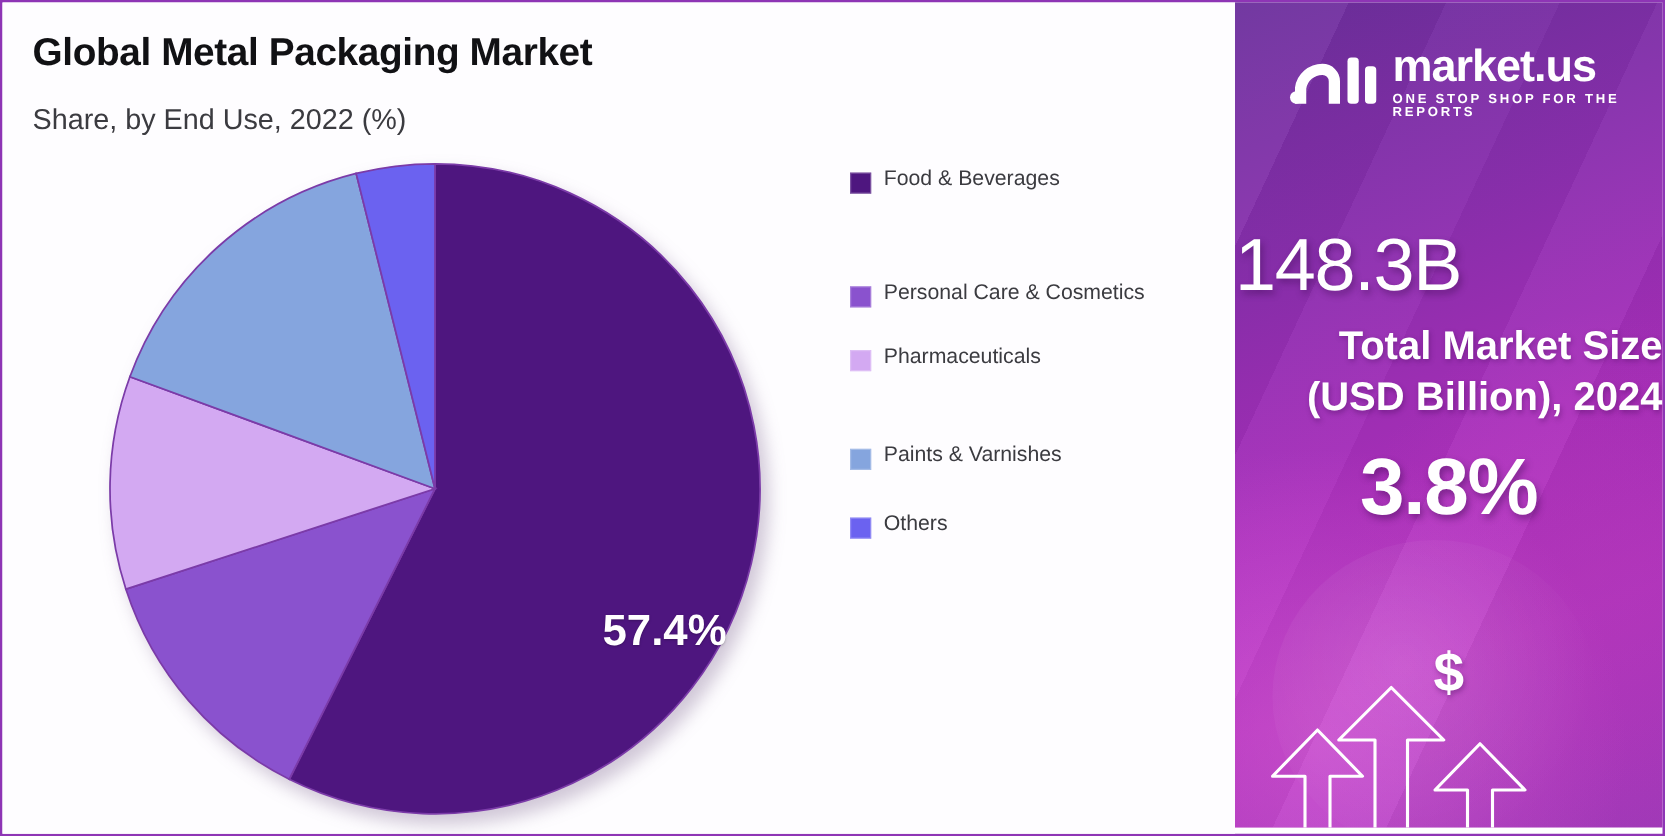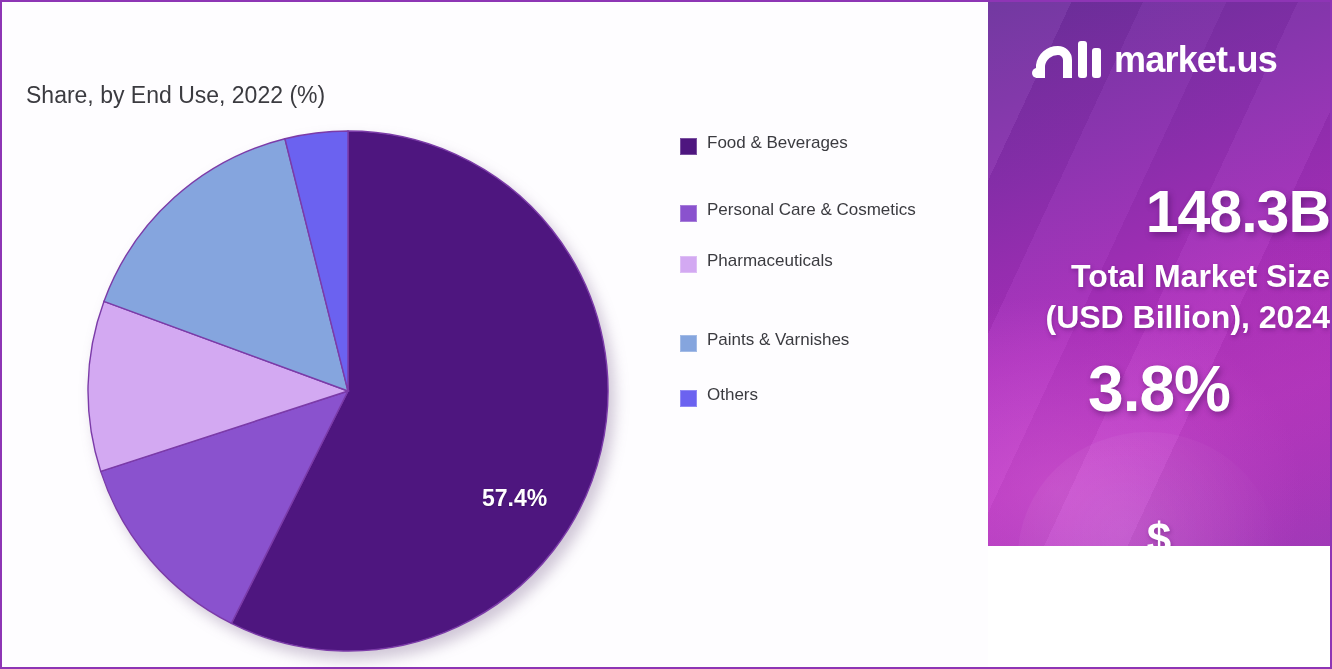--- a/index.html
+++ b/index.html
@@ -57,21 +57,21 @@
     filter: blur(7px);
   }
   .pie-svg {
     position: absolute;
     left: 0; top: 0;
     width: 522px; height: 522px;
   }
   .pie-label {
     position: absolute;
     left: 395px; top: 355px;
-    font-size: 23px;
+    font-size: 35px;
     font-weight: bold;
     color: #ffffff;
     text-shadow: 0 1px 2px rgba(0,0,0,0.25);
     white-space: nowrap;
   }
 
   
   .legend {
     position: absolute;
     left: 678px; top: 130px;
@@ -92,21 +92,21 @@
   .legend-label {
     font-size: 17px;
     color: #3b3b40;
     line-height: 1.28;
   }
 
   
   .brand-panel {
     position: relative;
     flex: 1 1 auto;
-    height: 544px;
+    height: 660px;
     overflow: hidden;
     background:
       radial-gradient(ellipse 120% 60% at 20% 90%, rgba(214,94,214,0.55) 0%, rgba(214,94,214,0) 60%),
       radial-gradient(ellipse 90% 50% at 85% 70%, rgba(182,60,190,0.45) 0%, rgba(182,60,190,0) 65%),
       linear-gradient(160deg, #6b2f9c 0%, #8a2fae 28%, #ab2fbc 55%, #b935c4 75%, #a63bbe 100%);
   }
   .brand-tex {
     position: absolute; inset: 0;
     background:
       linear-gradient(115deg, rgba(255,255,255,0.07) 0 14%, rgba(0,0,0,0.05) 14% 26%, rgba(255,255,255,0.04) 26% 40%, rgba(0,0,0,0.04) 40% 52%, rgba(255,255,255,0.05) 52% 66%, rgba(0,0,0,0.05) 66% 100%);
@@ -132,22 +132,22 @@
     letter-spacing: -0.8px;
   }
   .logo-tag {
     font-size: 10.5px; font-weight: bold; color: #ffffff;
     letter-spacing: 2.2px; margin-top: 3px;
   }
 
   .stat-big {
     position: absolute;
     left: 0; right: 0; top: 176px;
-    text-align: right;
-    font-size: 59px; font-weight: bold; color: #ffffff;
+    text-align: left;
+    font-size: 59px; font-weight: normal; color: #ffffff;
     letter-spacing: -1px;
     text-shadow: 2px 3px 6px rgba(60,10,80,0.45);
   }
   .stat-sub {
     position: absolute;
     left: 0; right: 0; top: 254px;
     text-align: right;
     font-size: 32px; font-weight: bold; color: #ffffff;
     line-height: 1.28;
     text-shadow: 1px 2px 4px rgba(60,10,80,0.35);
@@ -181,20 +181,21 @@
     text-shadow: 1px 2px 4px rgba(60,10,80,0.35);
   }
 </style>
 </head>
 <body>
 
 <div id="root">
 
   <div class="chart-panel">
 
+    <div class="chart-title">Global Metal Packaging Market</div>
     <div class="chart-subtitle">Share, by End Use, 2022 (%)</div>
 
     <div class="pie-wrap">
       <div class="pie-shadow"></div>
       <svg class="pie-svg" viewBox="0 0 522 522">
         <g id="pie-slices">
             <path d="M 261 261 L 261 1 A 260 260 0 1 1 144.42036381659176 493.39877027932863 Z" fill="#4E167F" stroke="#7B3BA8" stroke-width="1.4"></path>
             <path d="M 261 261 L 144.42036381659176 493.39877027932863 A 260 260 0 0 1 13.725305763260081 341.3444185374864 Z" fill="#8A52CE" stroke="#7B3BA8" stroke-width="1.4"></path>
             <path d="M 261 261 L 13.725305763260081 341.3444185374864 A 260 260 0 0 1 16.92919700999272 171.39283997462562 Z" fill="#D3A9F2" stroke="#7B3BA8" stroke-width="1.4"></path>
             <path d="M 261 261 L 16.92919700999272 171.39283997462562 A 260 260 0 0 1 197.92419999319384 8.767084912572557 Z" fill="#85A5DE" stroke="#7B3BA8" stroke-width="1.4"></path>
@@ -202,21 +203,21 @@
           </g>
       </svg>
       <div class="pie-label">57.4%</div>
     </div>
 
     <div class="legend">
       <div class="legend-item">
         <span class="legend-swatch" style="background:#4E167F"></span>
         <span class="legend-label">Food &amp; Beverages</span>
       </div>
-      <div class="legend-item" style="margin-bottom:28px;margin-top:44px">
+      <div class="legend-item" style="margin-bottom:28px;margin-top:68px">
         <span class="legend-swatch" style="background:#8A52CE"></span>
         <span class="legend-label" style="max-width:225px">Personal Care &amp; Cosmetics</span>
       </div>
       <div class="legend-item" style="margin-bottom:56px">
         <span class="legend-swatch" style="background:#D3A9F2"></span>
         <span class="legend-label">Pharmaceuticals</span>
       </div>
       <div class="legend-item" style="margin-bottom:32px">
         <span class="legend-swatch" style="background:#85A5DE"></span>
         <span class="legend-label" style="max-width:160px">Paints &amp; Varnishes</span>
@@ -236,20 +237,21 @@
       <span class="logo-mark">
         <svg width="74" height="46" viewBox="0 0 74 46">
           <circle cx="7" cy="38" r="5" fill="#ffffff"></circle>
           <path d="M6 30 A22 22 0 0 1 28 11 A14 14 0 0 1 42 25 L42 43 L33 43 L33 25 A5 5 0 0 0 28 20 A13 13 0 0 0 15 31 L15 43 L6 43 Z" fill="#ffffff"></path>
           <rect x="48" y="6" width="9" height="37" rx="3" fill="#ffffff"></rect>
           <rect x="62" y="13" width="9" height="30" rx="3" fill="#ffffff"></rect>
         </svg>
       </span>
       <span class="logo-text">
         <div class="logo-word">market.us</div>
+        <div class="logo-tag">ONE STOP SHOP FOR THE REPORTS</div>
       </span>
     </div>
 
     <div class="stat-big">148.3B</div>
     <div class="stat-sub">
       <div>Total Market Size</div>
       <div>(USD Billion), 2024</div>
     </div>
 
     <div class="stat-big2">3.8%</div>

